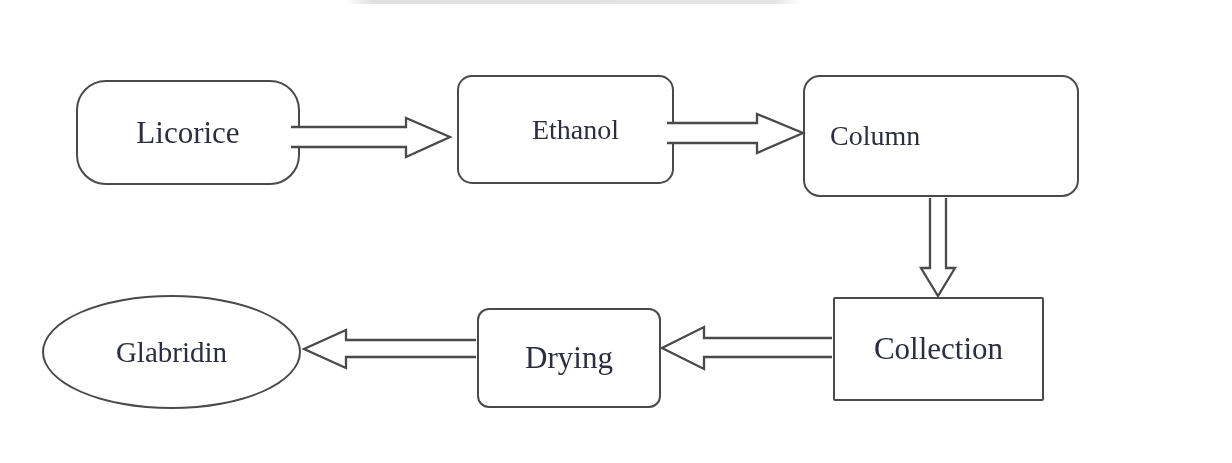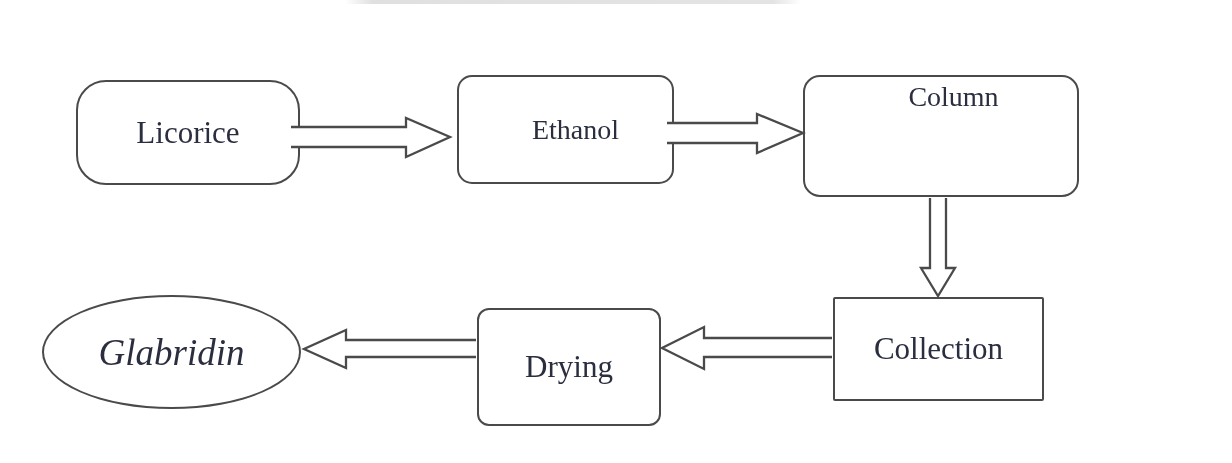--- a/index.html
+++ b/index.html
@@ -40,26 +40,26 @@
     color: #2b2e3f;
   }
   .node .lbl { white-space: nowrap; }
   .rounded { border-radius: 17px; }
 
   .n-licorice   { left: 76px;  top: 80px;  width: 224px; height: 105px; font-size: 31px; border-radius: 30px; }
   .n-ethanol    { left: 449px; top: 75px;  width: 217px; height: 109px; font-size: 28px;
                   flex-direction: column; align-items: center; justify-content: center;
                   padding-left: 20px; line-height: 39px; border-radius: 15px; margin-left: 8px; }
   .n-column     { left: 803px; top: 75px;  width: 276px; height: 122px; font-size: 28px;
-                  flex-direction: row; align-items: flex-start; justify-content: center;
+                  flex-direction: column; align-items: flex-start; justify-content: center;
                   padding-left: 25px; line-height: 40px; }
   .n-collection { left: 833px; top: 297px; width: 211px; height: 104px; font-size: 31px; border-radius: 2px; }
-  .n-drying     { left: 477px; top: 308px; width: 184px; height: 118px; font-size: 31px; border-radius: 12px; }
-  .n-glabridin  { left: 42px;  top: 295px; width: 259px; height: 114px; font-size: 37px;
-                  border-radius: 50%; border-width: 2px; font-style: italic; }
+  .n-drying     { left: 477px; top: 308px; width: 184px; height: 100px; font-size: 31px; border-radius: 12px; }
+  .n-glabridin  { left: 42px;  top: 295px; width: 259px; height: 114px; font-size: 29px;
+                  border-radius: 50%; border-width: 2px; }
 
   svg.arrows {
     position: absolute;
     left: 0; top: 0;
     width: 1232px;
     height: 463px;
     pointer-events: none;
   }
   svg.arrows path {
     fill: #ffffff;

